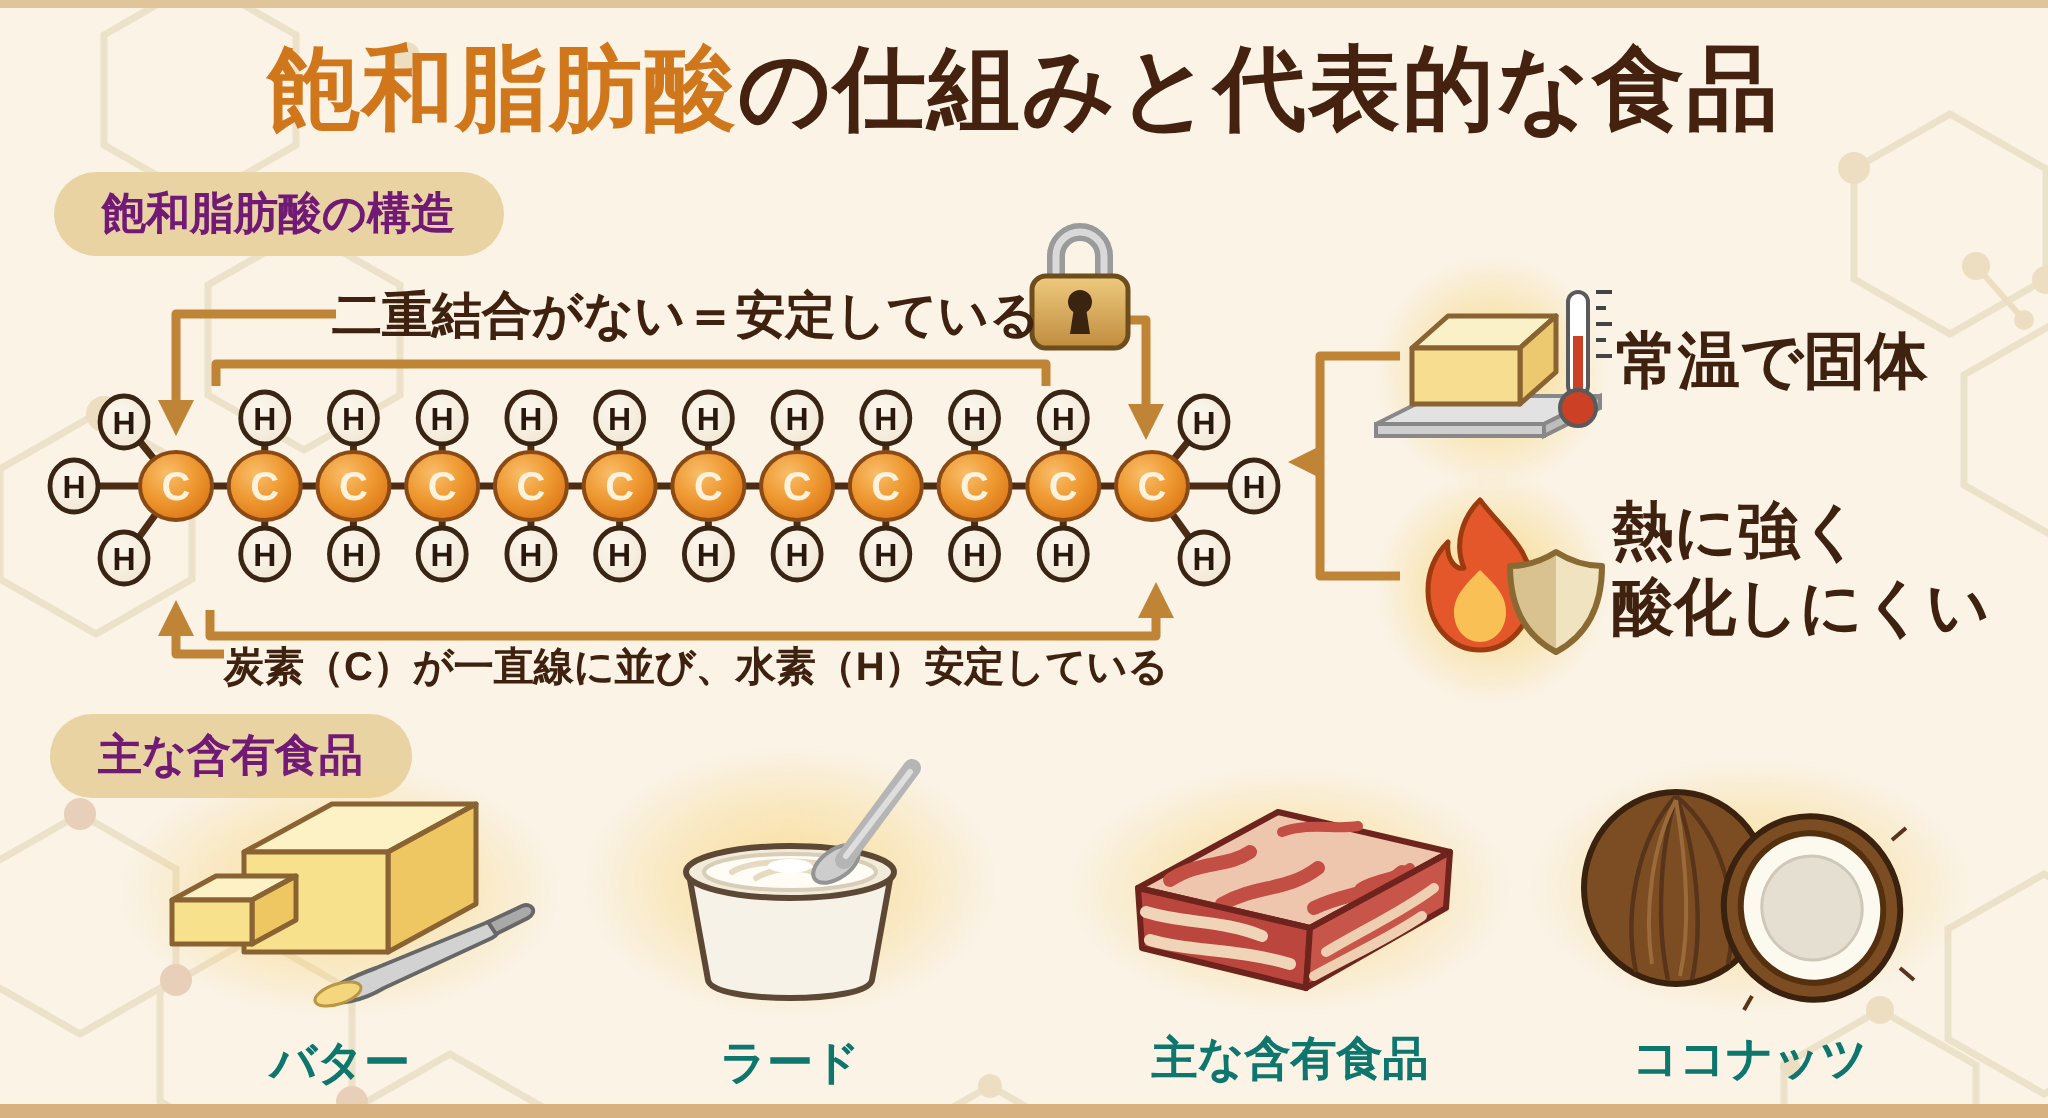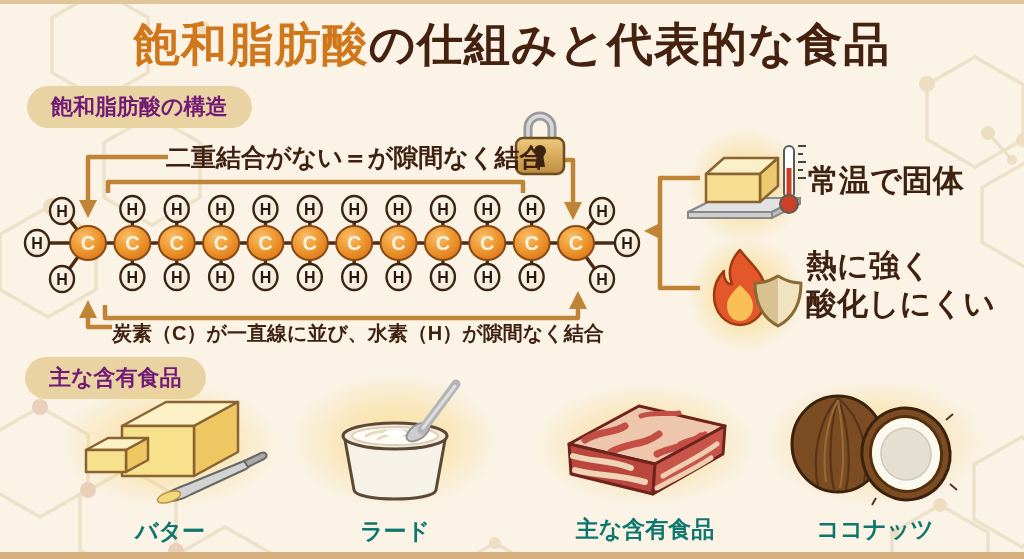--- a/index.html
+++ b/index.html
@@ -354,22 +354,22 @@
       </g>
       <g>
         <path d="M778 276 C786 281 794 283 801 283 C801 301 795 317 778 326 Z" fill="#efe3c0"></path>
         <path d="M778 276 C770 281 762 283 755 283 C755 301 761 317 778 326 Z" fill="#d9c190"></path>
         <path d="M778 276 C786 281 794 283 801 283 C801 301 795 317 778 326 C761 317 755 301 755 283
                  C762 283 770 281 778 276 Z" fill="none" stroke="#8a6a33" stroke-width="3" stroke-linejoin="round"></path>
       </g>
     </g>
   </svg>
 
-  <div class="note note-stable">二重結合がない＝が隙間なく結合</div>
-  <div class="note note-packed">炭素（C）が一直線に並び、水素（H）が隙間なく結合</div>
+  <div class="note note-stable">二重結合がない＝安定している</div>
+  <div class="note note-packed">炭素（C）が一直線に並び、水素（H）安定している</div>
 
   <div class="prop prop-heat">
     <div>熱に強く</div>
     <div>酸化しにくい</div>
   </div>
   <div class="prop prop-solid">常温で固体</div>
 
   <div class="food" style="left:60px;top:382px;">
     <div class="food-img">
       <svg width="200" height="122" viewBox="0 0 200 122">

